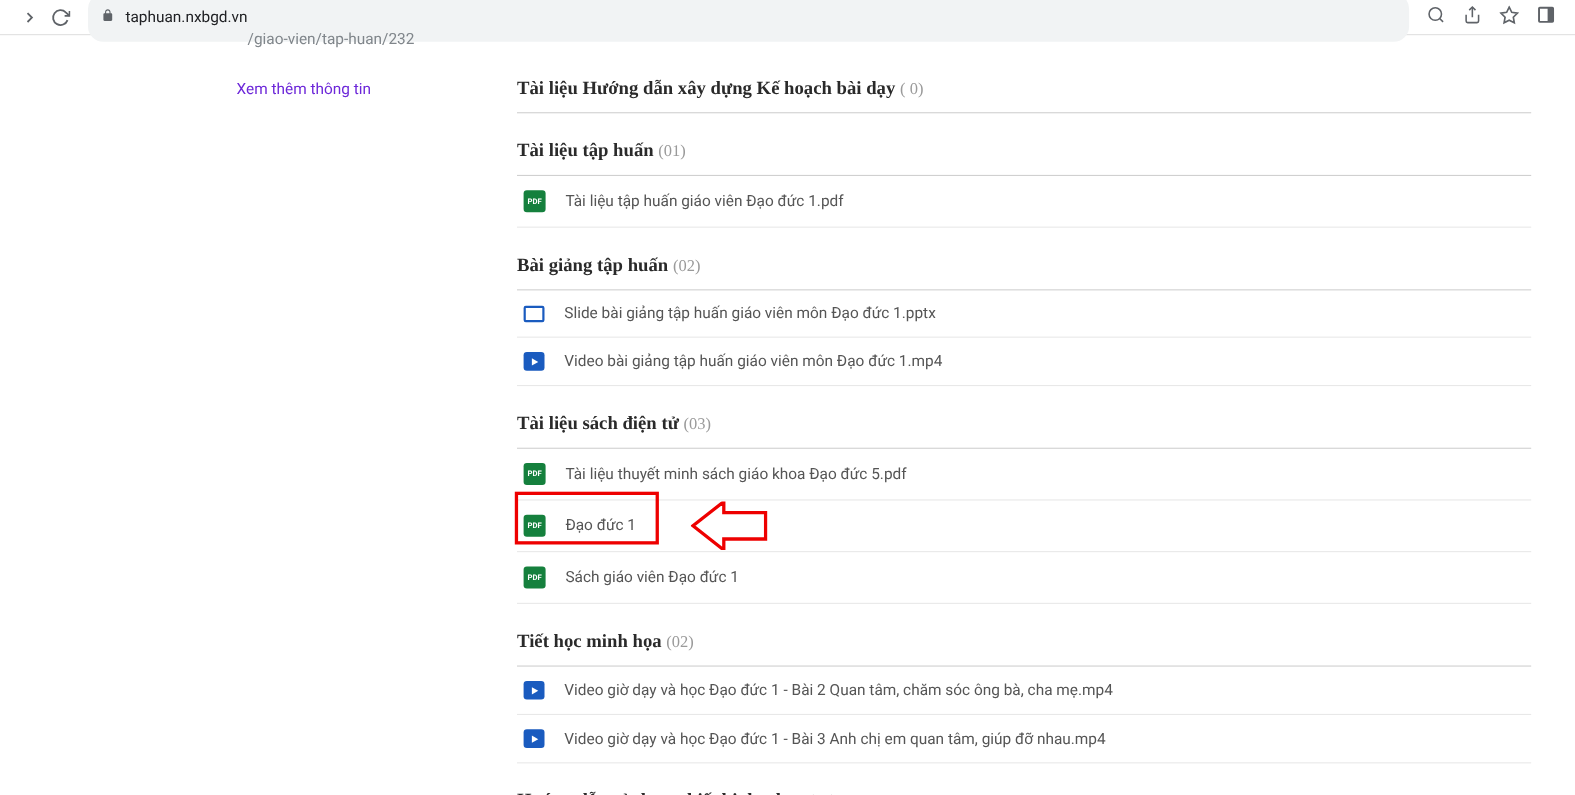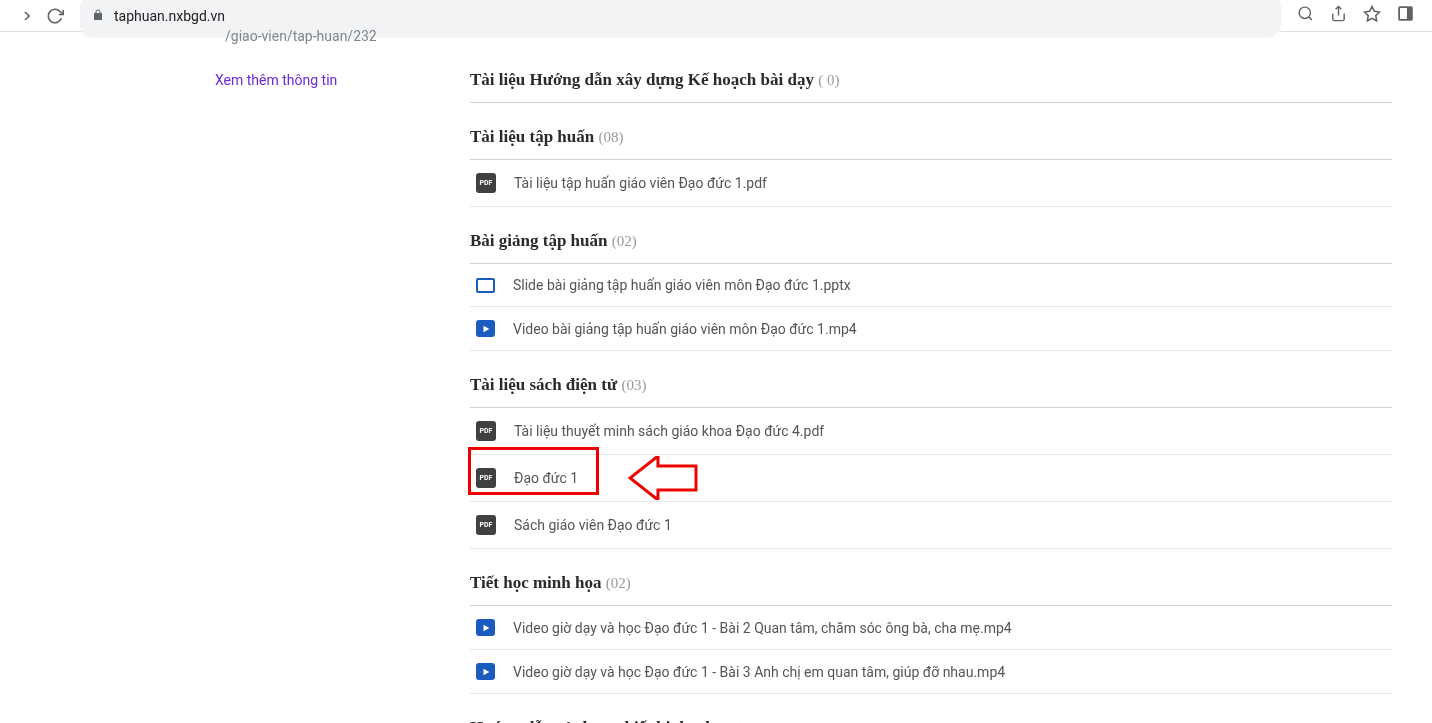--- a/index.html
+++ b/index.html
@@ -107,21 +107,21 @@
       width: 20px;
       height: 20px;
       border-radius: 3px;
       display: flex;
       align-items: center;
       justify-content: center;
       margin-right: 18px;
       flex-shrink: 0;
     }
     .file-icon.pdf {
-      background: #404040;
+      background: #15803d;
       color: #fff;
       font-size: 7px;
       font-weight: bold;
     }
     .file-icon.pptx {
       border: 2.5px solid #1a5bbf;
       color: #fff;
       width: 19px;
       height: 15px;
       border-radius: 2px;
@@ -210,21 +210,21 @@
     <div class="section">
       <div class="section-title">
         <span>Tài liệu Hướng dẫn xây dựng Kế hoạch bài dạy</span>
         <span class="section-count">( 0)</span>
       </div>
     </div>
 
     <div class="section">
       <div class="section-title">
         <span>Tài liệu tập huấn</span>
-        <span class="section-count">(08)</span>
+        <span class="section-count">(01)</span>
       </div>
       <div class="file-item">
         <div class="file-icon pdf">PDF</div>
         <span class="file-name">Tài liệu tập huấn giáo viên Đạo đức 1.pdf</span>
       </div>
     </div>
 
     <div class="section">
       <div class="section-title">
         <span>Bài giảng tập huấn</span>
@@ -244,21 +244,21 @@
       </div>
     </div>
 
     <div class="section">
       <div class="section-title">
         <span>Tài liệu sách điện tử</span>
         <span class="section-count">(03)</span>
       </div>
       <div class="file-item">
         <div class="file-icon pdf">PDF</div>
-        <span class="file-name">Tài liệu thuyết minh sách giáo khoa Đạo đức 4.pdf</span>
+        <span class="file-name">Tài liệu thuyết minh sách giáo khoa Đạo đức 5.pdf</span>
       </div>
       <div class="file-item" style="position:relative;">
         <div class="file-icon pdf">PDF</div>
         <span class="file-name">Đạo đức 1</span>
       </div>
       <div class="file-item">
         <div class="file-icon pdf">PDF</div>
         <span class="file-name">Sách giáo viên Đạo đức 1</span>
       </div>
     </div>

